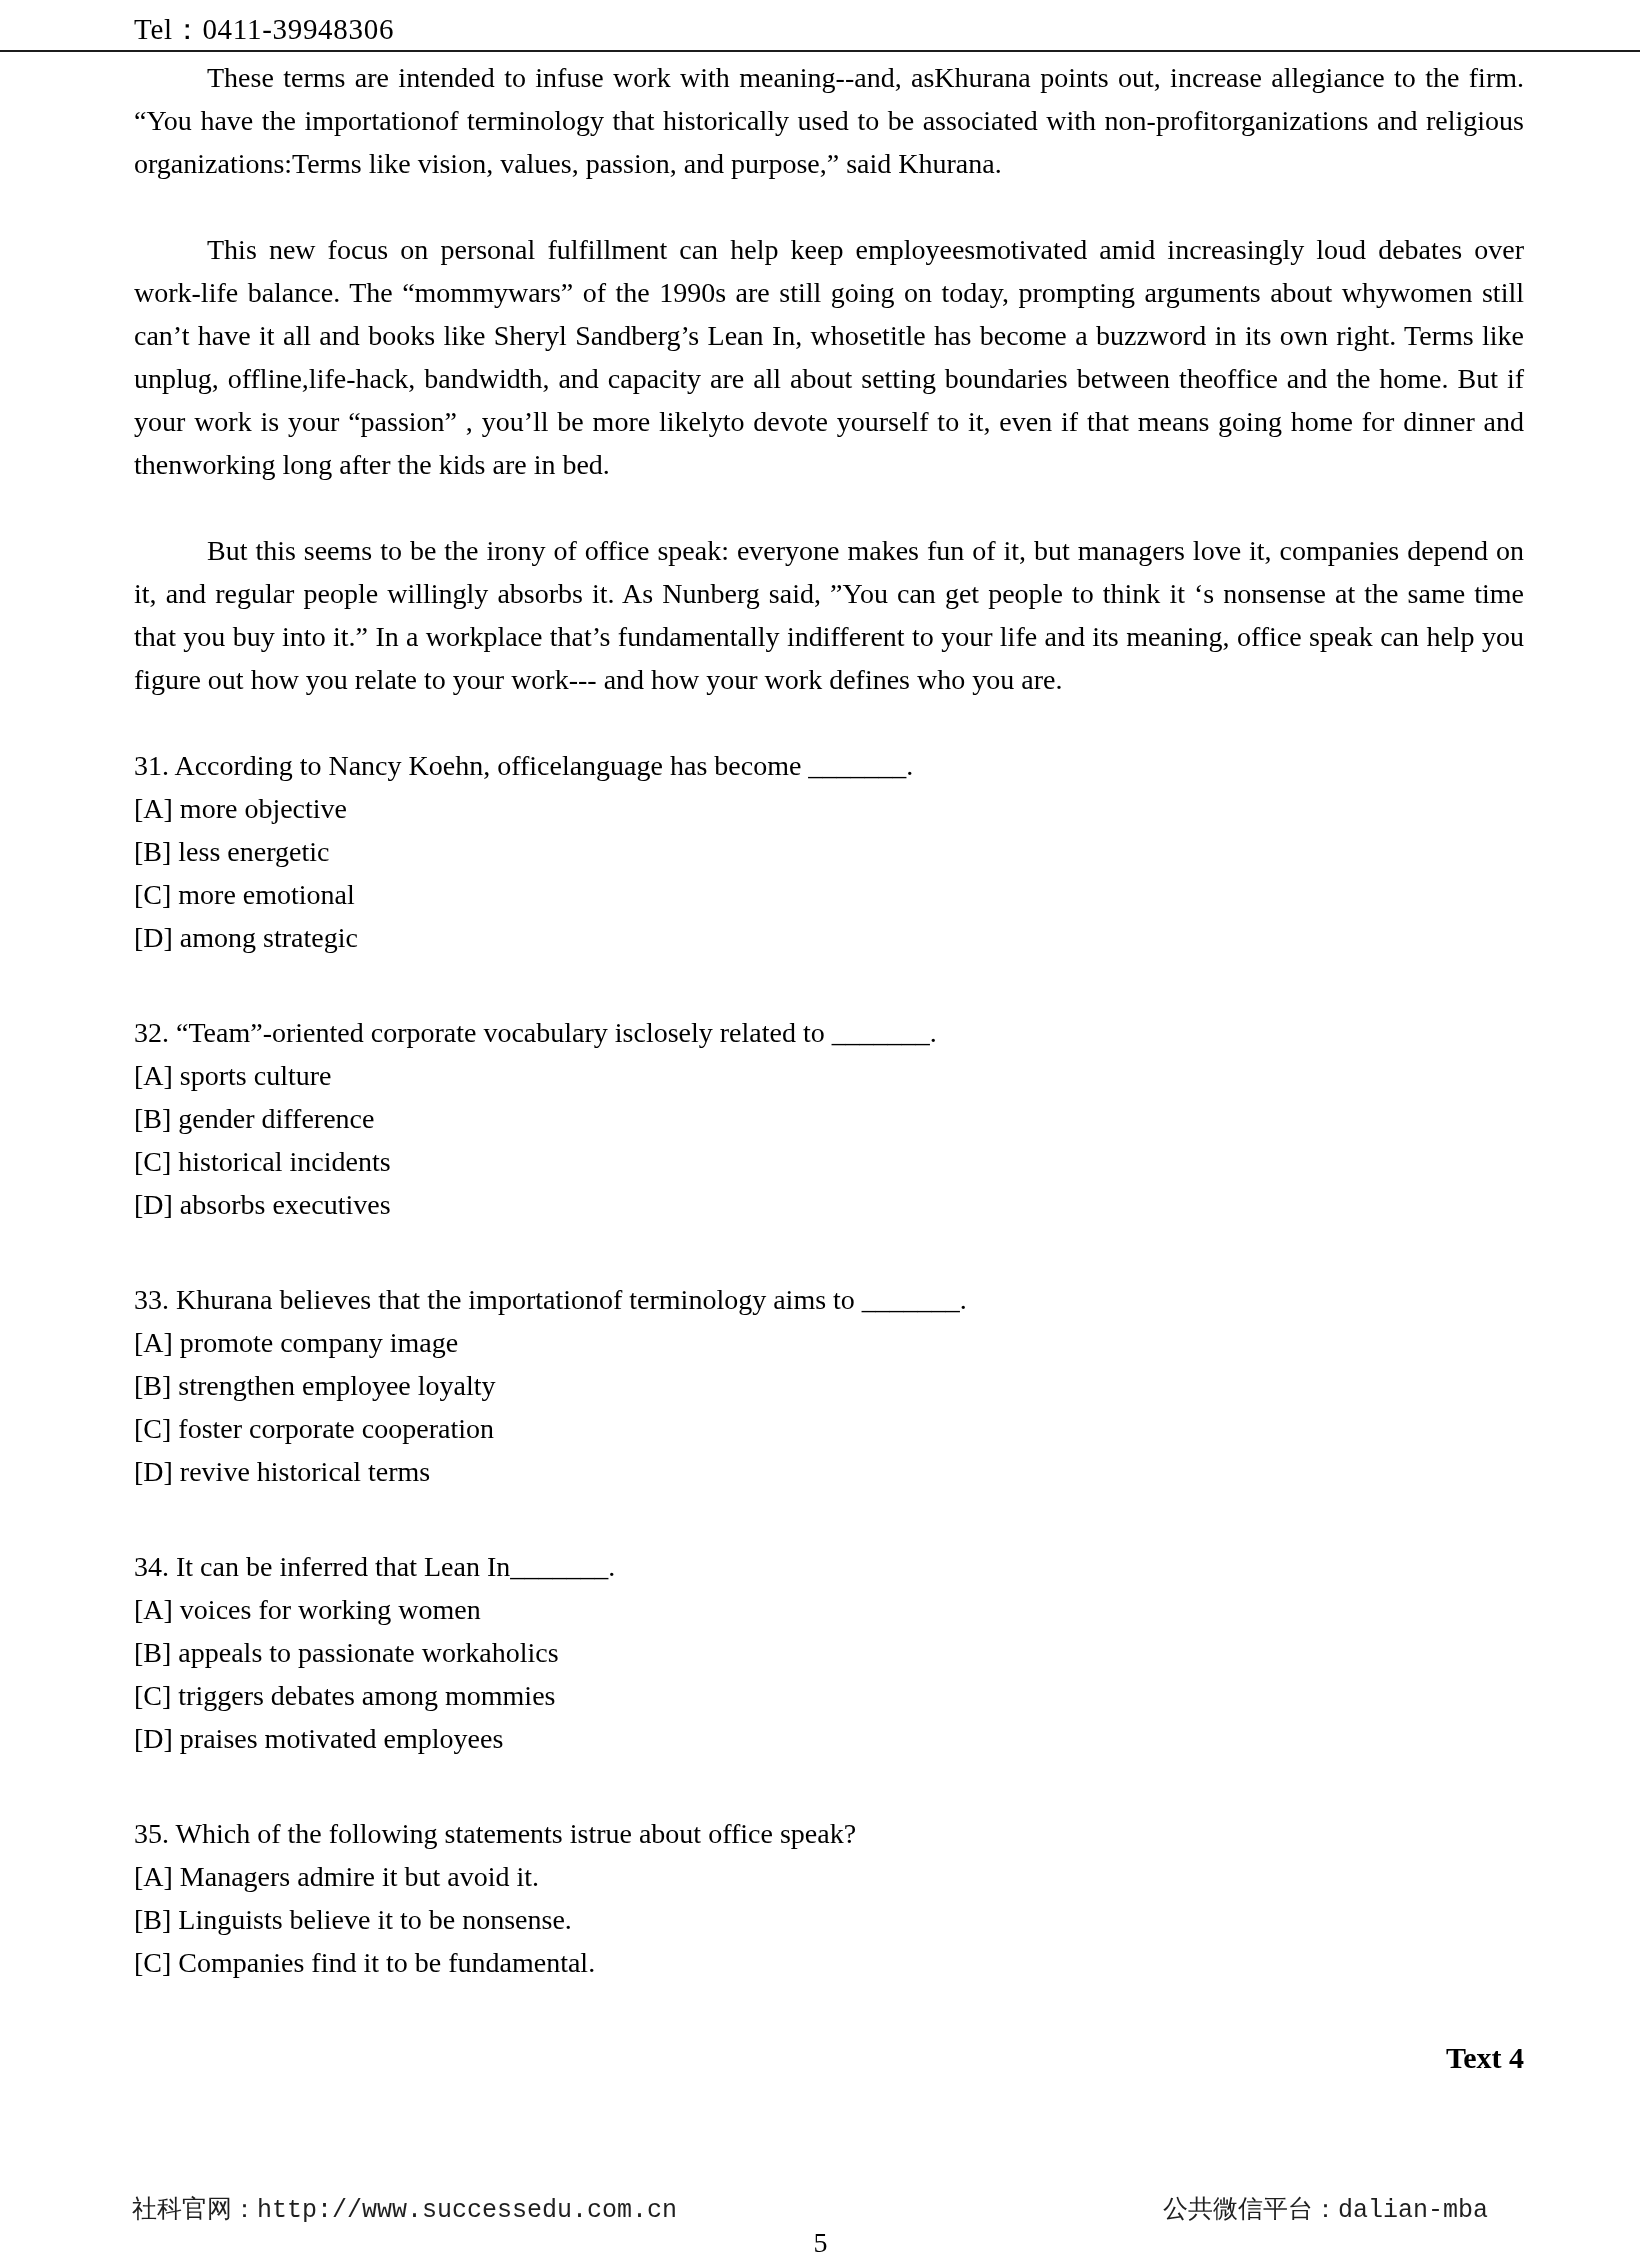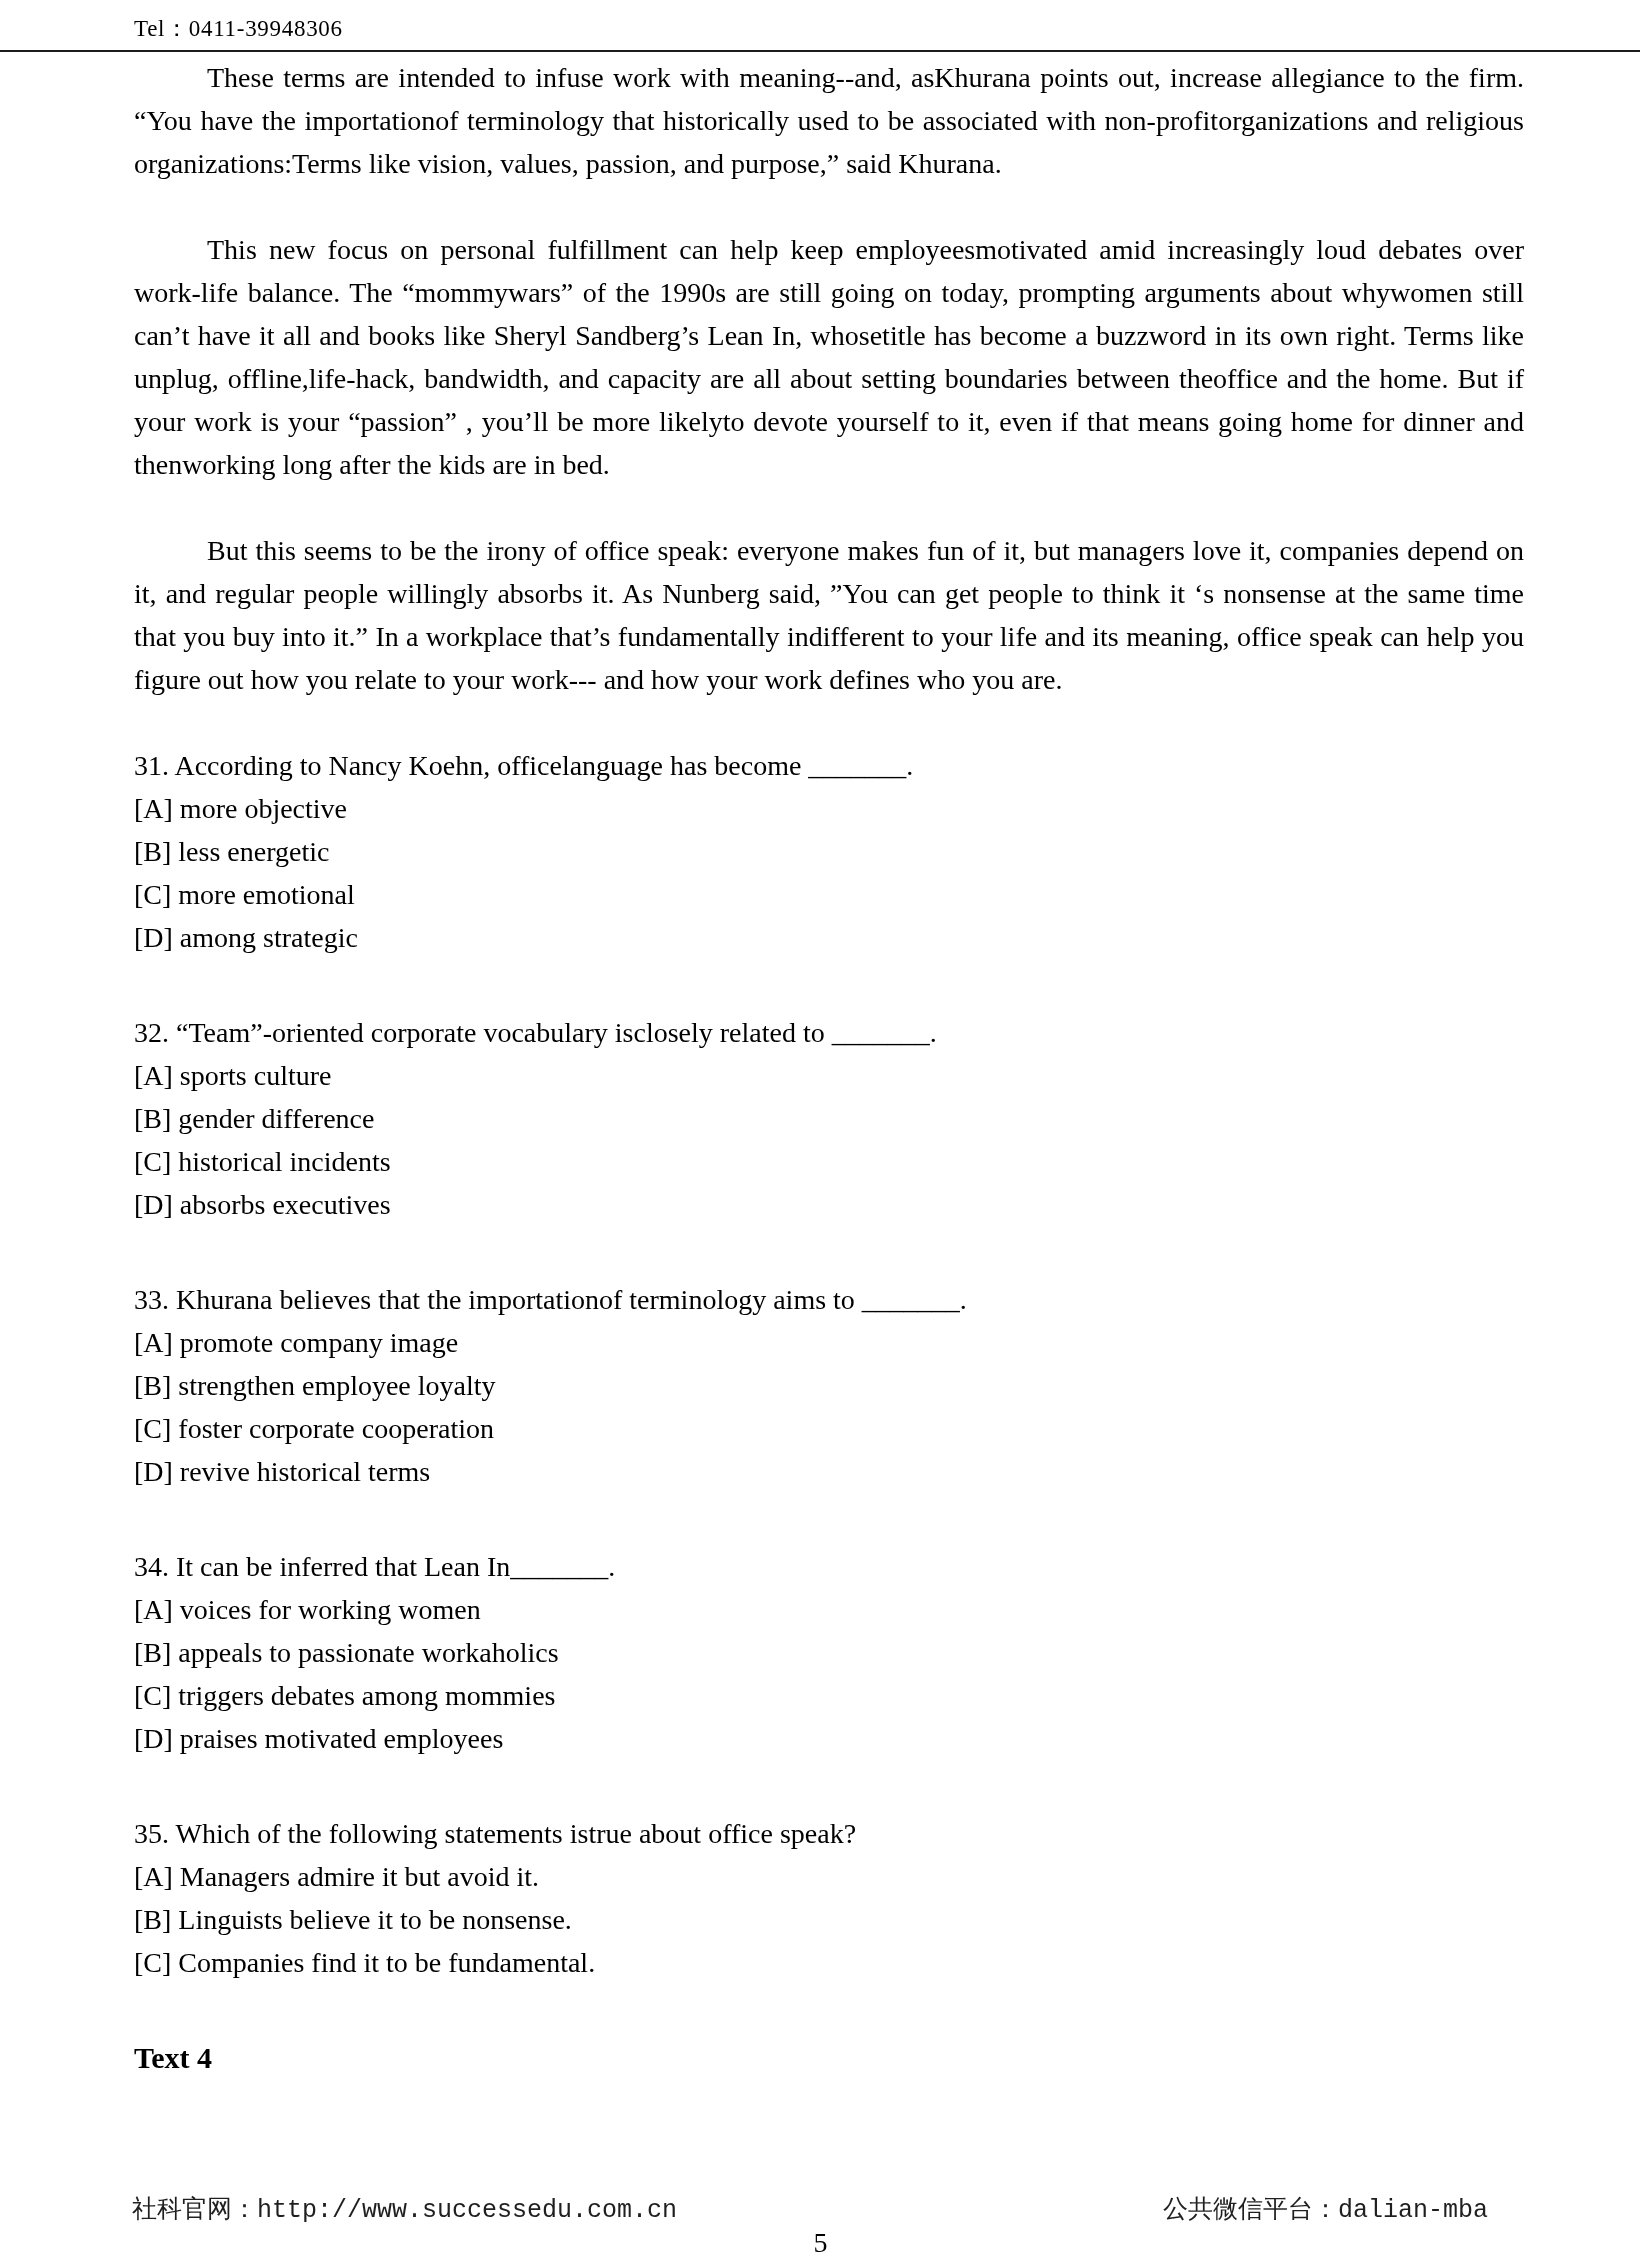--- a/index.html
+++ b/index.html
@@ -16,21 +16,21 @@
     margin: 0 auto;
   }
 
   
   .header {
     padding: 9.3px 117px 0 134px;
     height: 52px;
     border-bottom: 2.6px solid #1c1c1c;
   }
   .tel {
-    font-size: 23px;
+    font-size: 29px;
     line-height: 40px;
     letter-spacing: 0.7px;
     margin-top: 48px;
   }
 
   
   .content {
     padding: 4px 117px 0 134px;
     font-family: Liberation Serif, serif;
   }
@@ -47,21 +47,21 @@
   .q-line {
     font-size: 28px;
     line-height: 43px;
     text-align: left;
   }
   .section-title {
     margin-top: 46px;
     font-size: 30px;
     line-height: 43px;
     font-weight: bold;
-    text-align: left;
+    text-align: right;
   }
 
   
   .footer {
     position: absolute;
     left: 132px;
     right: 117px;
     top: 2196px;
     display: flex;
     justify-content: space-between;

